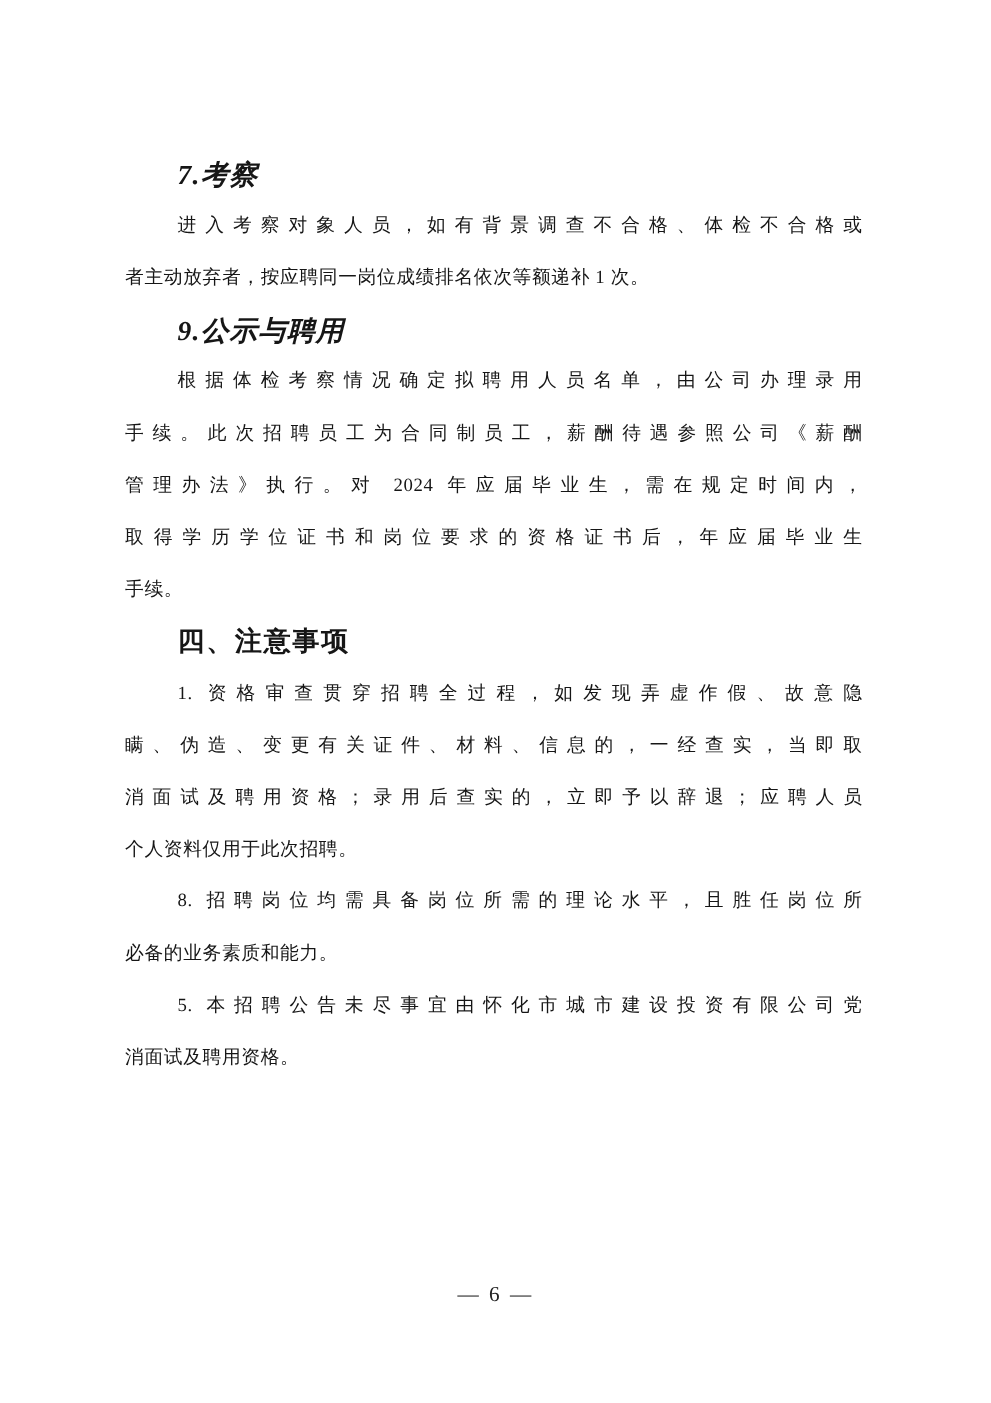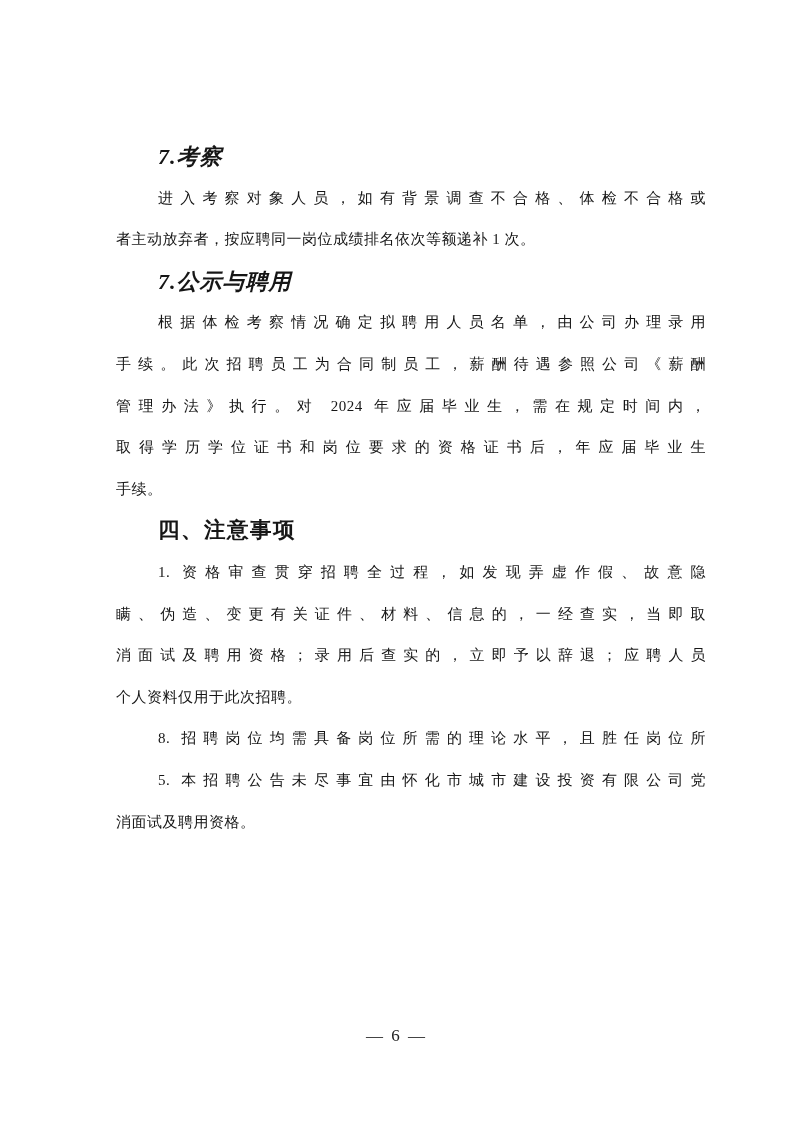--- a/index.html
+++ b/index.html
@@ -12,23 +12,22 @@
     width: 793px;
     height: 1122px;
     background: #ffffff;
     overflow: hidden;
     font-family: "Liberation Serif", serif;
     color: #161616;
   }
   .content {
     position: absolute;
     left: 100px;
-    top: 136px;
+    top: 119px;
     width: 590px;
-    margin-left: 16px;
   }
   .line {
     height: 41.6px;
     line-height: 41.6px;
     font-size: 15px;
     letter-spacing: 0.5px;
     white-space: nowrap;
   }
   .justify {
     white-space: normal;
@@ -62,29 +61,30 @@
   }
 </style>
 </head>
 <body>
 
 <div class="page">
   <div class="content">
     <div class="line h-kai indent">7.考察</div>
     <div class="line justify indent">进入考察对象人员，如有背景调查不合格、体检不合格或</div>
     <div class="line">者主动放弃者，按应聘同一岗位成绩排名依次等额递补 1 次。</div>
-    <div class="line h-kai indent">7.公示与聘用</div>
+    <div class="line h-kai indent">9.公示与聘用</div>
     <div class="line justify indent">根据体检考察情况确定拟聘用人员名单，由公司办理录用</div>
     <div class="line justify">手续。此次招聘员工为合同制员工，薪酬待遇参照公司《薪酬</div>
     <div class="line justify">管理办法》执行。对 2024 年应届毕业生，需在规定时间内，</div>
     <div class="line justify">取得学历学位证书和岗位要求的资格证书后，年应届毕业生</div>
     <div class="line">手续。</div>
     <div class="line h-hei indent">四、注意事项</div>
     <div class="line justify indent">1. 资格审查贯穿招聘全过程，如发现弄虚作假、故意隐</div>
     <div class="line justify">瞒、伪造、变更有关证件、材料、信息的，一经查实，当即取</div>
     <div class="line justify">消面试及聘用资格；录用后查实的，立即予以辞退；应聘人员</div>
     <div class="line">个人资料仅用于此次招聘。</div>
     <div class="line justify indent">8. 招聘岗位均需具备岗位所需的理论水平，且胜任岗位所</div>
+    <div class="line">必备的业务素质和能力。</div>
     <div class="line justify indent">5. 本招聘公告未尽事宜由怀化市城市建设投资有限公司党</div>
     <div class="line">消面试及聘用资格。</div>
   </div>
   <div class="footer">— 6 —</div>
 </div>
 
 </body></html>

